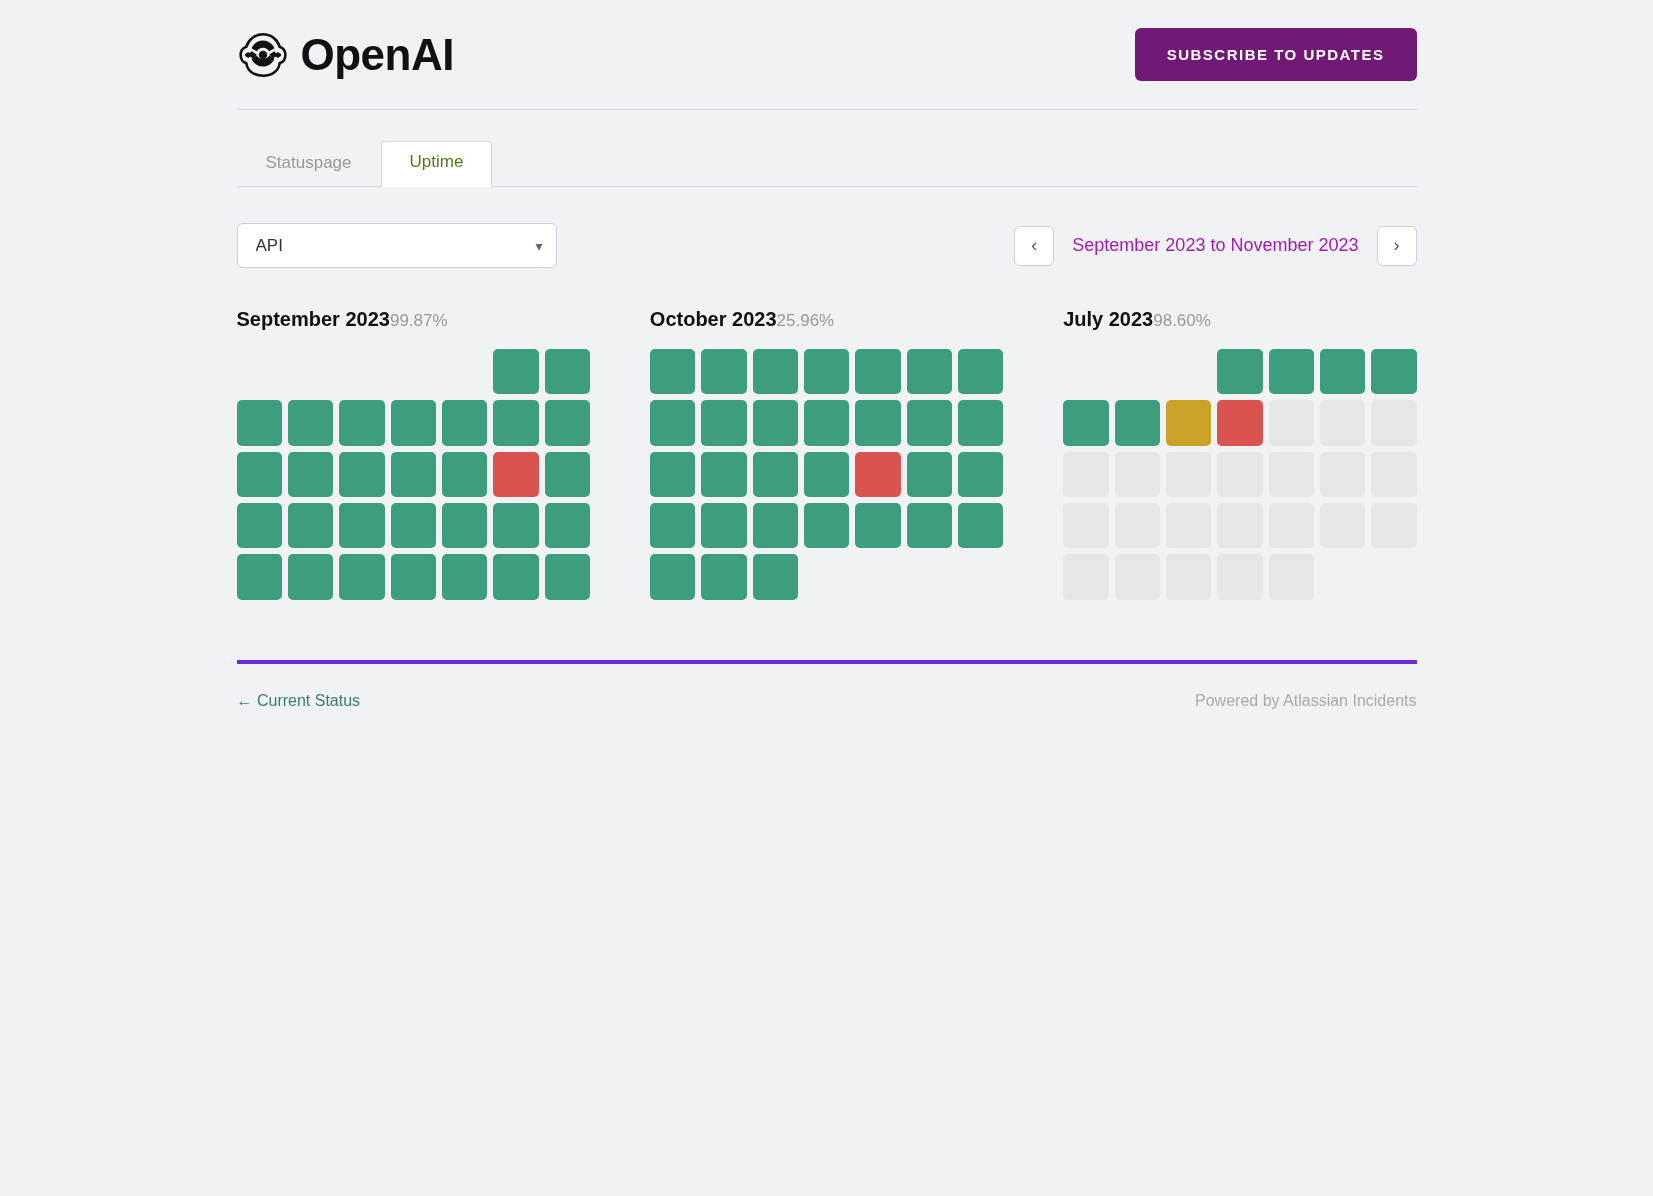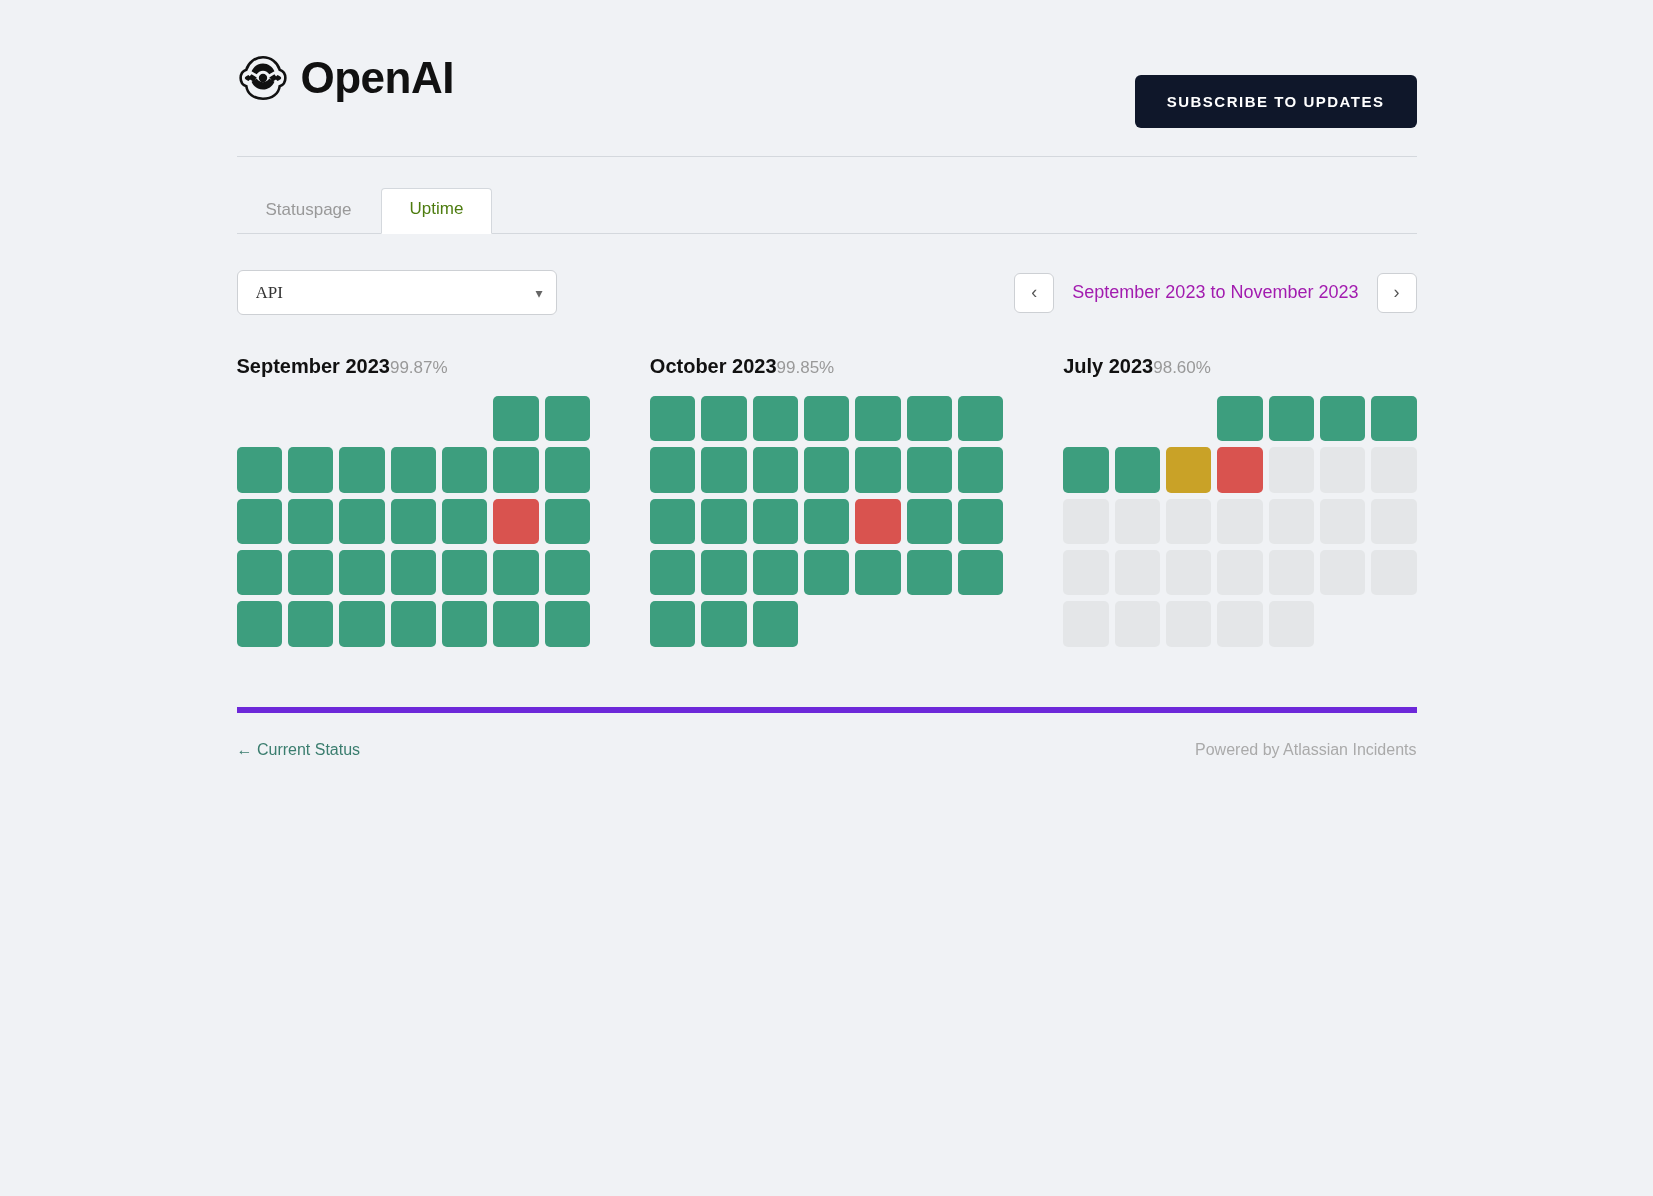--- a/index.html
+++ b/index.html
@@ -31,31 +31,30 @@
       width: 52px;
       height: 52px;
     }
     .logo-text {
       font-size: 44px;
       font-weight: 700;
       color: #111;
       letter-spacing: -0.5px;
     }
     .subscribe-btn {
-      background: #0f172a;
+      background: #701a75;
       color: #fff;
       border: none;
       border-radius: 6px;
       padding: 18px 32px;
       font-size: 15px;
       font-weight: 700;
       letter-spacing: 1.5px;
       text-transform: uppercase;
       cursor: pointer;
-      margin-top: 47px;
     }
     
     .divider {
       border: none;
       border-top: 1px solid #d4d8dd;
       margin: 0;
     }
     
     .tabs-row {
       display: flex;
@@ -96,21 +95,20 @@
     .dropdown-select {
       appearance: none;
       background: #fff;
       border: 1px solid #cdd0d4;
       border-radius: 6px;
       padding: 12px 44px 12px 18px;
       font-size: 17px;
       color: #333;
       width: 320px;
       cursor: pointer;
-      font-family: Liberation Serif, serif;
     }
     .dropdown-arrow {
       position: absolute;
       right: 14px;
       top: 50%;
       transform: translateY(-50%);
       pointer-events: none;
       color: #666;
       font-size: 14px;
     }
@@ -169,21 +167,21 @@
       aspect-ratio: 1;
       border-radius: 5px;
     }
     .cell-green { background: #3d9e7e; }
     .cell-red { background: #d9534f; }
     .cell-yellow { background: #c9a227; }
     .cell-empty { background: transparent; }
     .cell-future { background: #e4e6e8; }
     
     .page-footer {
-      border-top: 6px solid #6d28d9;
+      border-top: 4px solid #6d28d9;
       padding: 28px 0;
       display: flex;
       align-items: center;
       justify-content: space-between;
     }
     .footer-link {
       color: #3a7d6e;
       font-size: 16px;
       text-decoration: none;
       cursor: pointer;
@@ -279,21 +277,21 @@
           <div class="cal-cell cell-green"></div>
           <div class="cal-cell cell-green"></div>
           <div class="cal-cell cell-green"></div>
           <div class="cal-cell cell-green"></div>
           <div class="cal-cell cell-green"></div>
         </div>
       </div>
       <div class="calendar-block">
         <div class="cal-header">
           <span class="cal-month">October 2023</span>
-          <span class="cal-pct">99.85%</span>
+          <span class="cal-pct">25.96%</span>
         </div>
         <div class="cal-grid">
           <div class="cal-cell cell-green"></div>
           <div class="cal-cell cell-green"></div>
           <div class="cal-cell cell-green"></div>
           <div class="cal-cell cell-green"></div>
           <div class="cal-cell cell-green"></div>
           <div class="cal-cell cell-green"></div>
           <div class="cal-cell cell-green"></div>
           <div class="cal-cell cell-green"></div>

